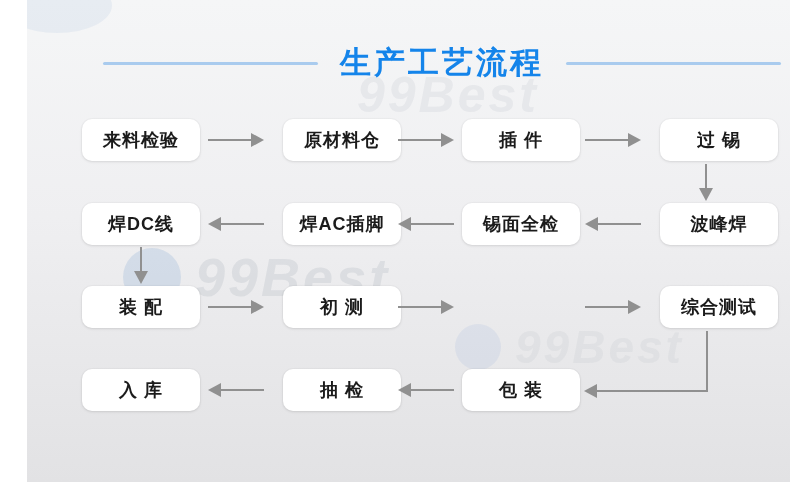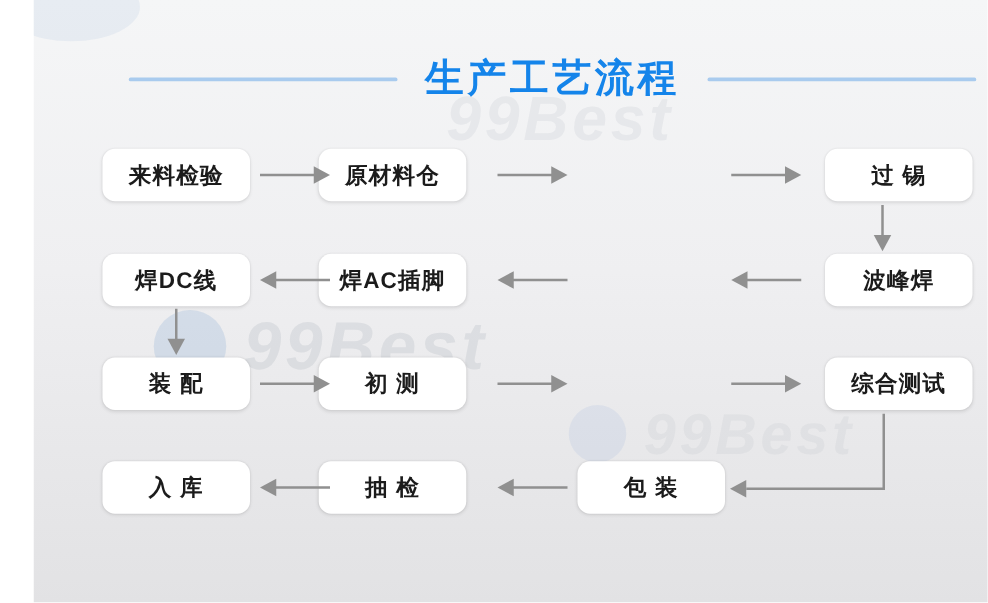--- a/index.html
+++ b/index.html
@@ -32,21 +32,21 @@
   }
   
   .node{
     position:absolute;width:118px;height:42px;
     background:#ffffff;border-radius:10px;
     box-shadow:0 1px 3px rgba(0,0,0,0.10),0 0 0 1px rgba(0,0,0,0.02);
     display:flex;align-items:center;justify-content:center;
     font-size:18px;font-weight:bold;color:#1b1b1b;letter-spacing:1px;
     white-space:nowrap;
   }
-  .c1{left:55px}.c2{left:228px}.c3{left:435px}.c4{left:633px}
+  .c1{left:55px}.c2{left:256px}.c3{left:435px}.c4{left:633px}
   .r1{top:119px}.r2{top:203px}.r3{top:286px}.r4{top:369px}
   
   .ar{position:absolute;}
   .ar-right{width:56px;height:14px;}
   .ar-right::before{content:'';position:absolute;left:0;top:6px;width:44px;height:2px;background:#909090;}
   .ar-right::after{content:'';position:absolute;right:0;top:0;width:0;height:0;
     border-left:13px solid #909090;border-top:7px solid transparent;border-bottom:7px solid transparent;}
   .ar-left{width:56px;height:14px;}
   .ar-left::before{content:'';position:absolute;right:0;top:6px;width:44px;height:2px;background:#909090;}
   .ar-left::after{content:'';position:absolute;left:0;top:0;width:0;height:0;
@@ -78,24 +78,26 @@
   </div>
 
   <div class="header">
     <span class="divider"></span>
     <span class="title">生产工艺流程</span>
     <span class="divider"></span>
   </div>
 
   <div class="node r1 c1">来料检验</div>
   <div class="node r1 c2">原材料仓</div>
+  <div class="node r1 c3">插 件</div>
   <div class="node r1 c4">过 锡</div>
 
   <div class="node r2 c1">焊DC线</div>
   <div class="node r2 c2">焊AC插脚</div>
+  <div class="node r2 c3">锡面全检</div>
   <div class="node r2 c4">波峰焊</div>
 
   <div class="node r3 c2">初 测</div>
   <div class="node r3 c1">装 配</div>
   <div class="node r3 c4">综合测试</div>
 
   <div class="node r4 c1">入 库</div>
   <div class="node r4 c2">抽 检</div>
   <div class="node r4 c3">包 装</div>
 

